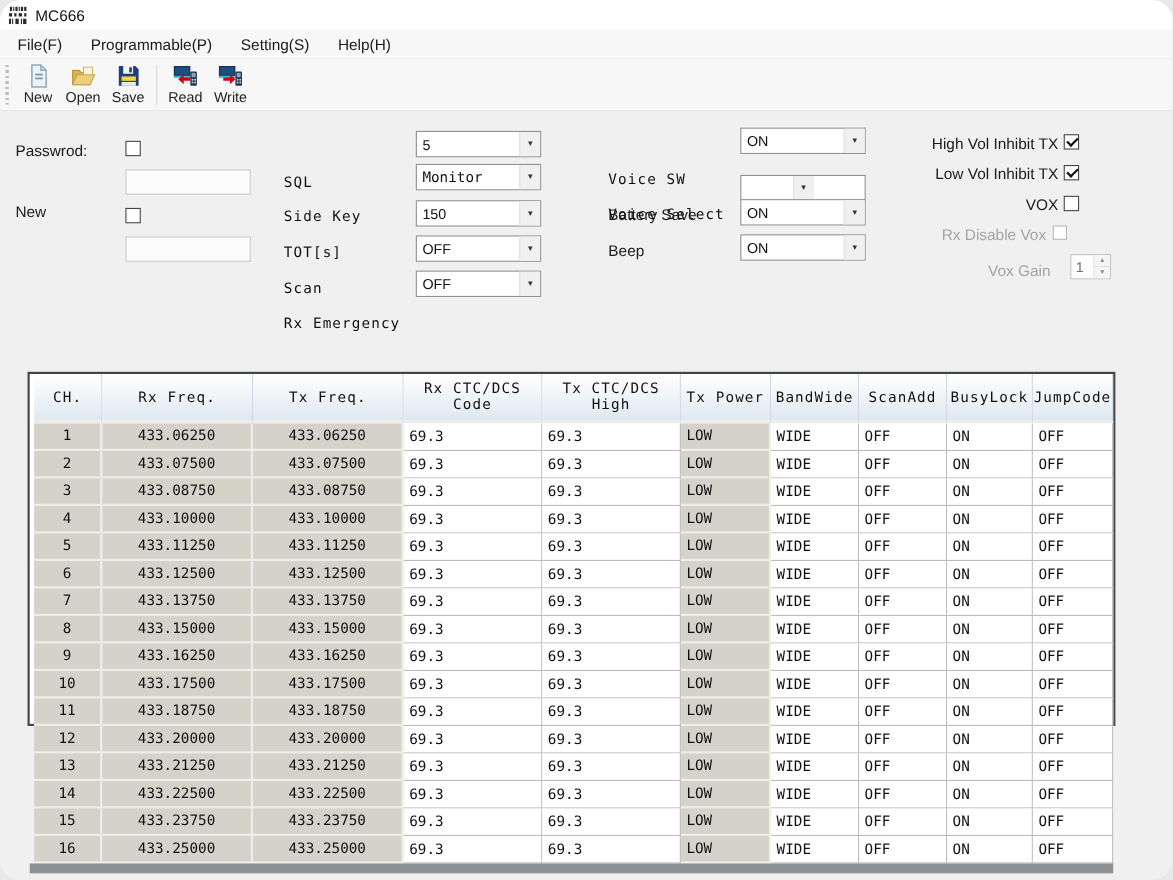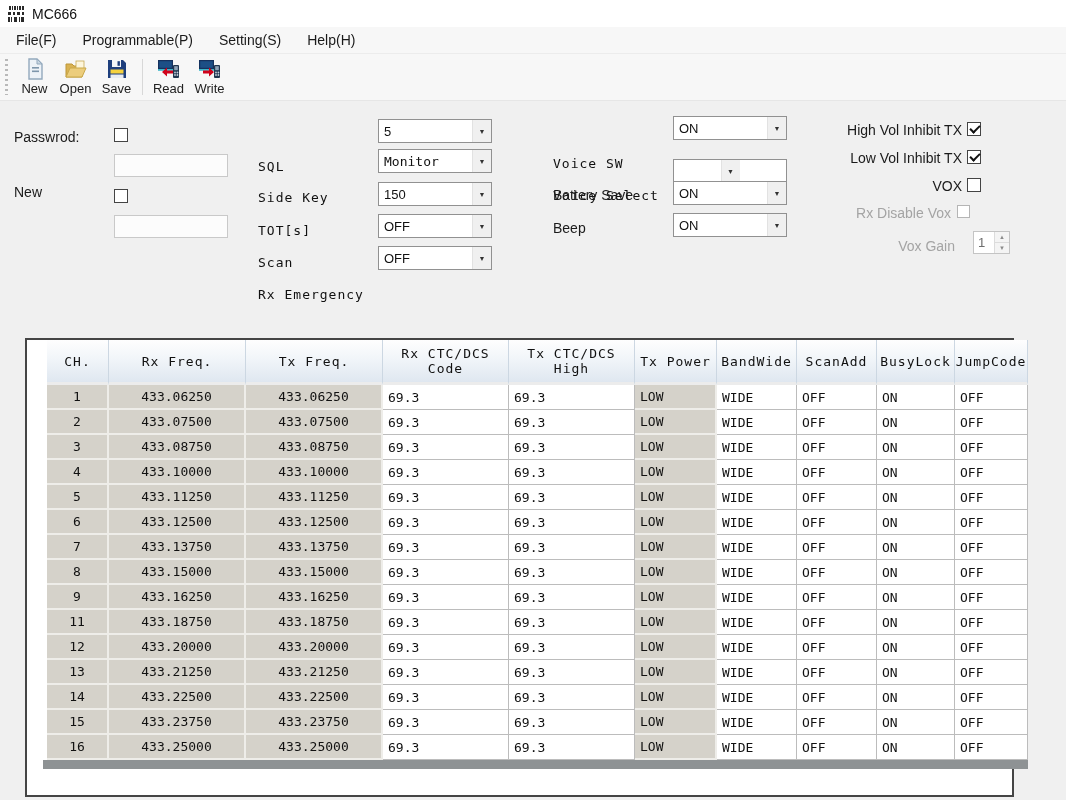--- a/index.html
+++ b/index.html
@@ -1,19 +1,19 @@
 <!DOCTYPE html>
 <html><head>
 <meta charset="utf-8">
 <style>
   * { margin:0; padding:0; box-sizing:border-box; }
   html,body { background:#e9e9e9; }
   .window {
     position:relative; width:1066px; height:800px; overflow:hidden;
-    background:#f0f0f0; font-family:"Liberation Sans", sans-serif; color:#1a1a1a;
+    background:#f0f0f0; font-family:"Liberation Sans", sans-serif; color:#1a1a1a;border-radius:19px;
   }
   .mono { font-family:"DejaVu Sans Mono", monospace; }
 
   
   .titlebar { position:absolute; left:0; top:0; width:1066px; height:27px;
     background:#ffffff; display:flex; align-items:center; }
   .app-icon { width:17px; height:16px; margin-left:8px; display:inline-block; }
   .win-title { margin-left:7px; font-size:14px; color:#111; }
 
   
@@ -62,22 +62,22 @@
   .spinbox { position:absolute; width:37px; height:23px; background:#fff;
     border:1px solid #c4c4c4; display:flex; }
   .spin-value { flex:1; font-size:13px; color:#6e6e6e; padding-left:4px; line-height:21px; }
   .spin-buttons { width:15px; display:flex; flex-direction:column;
     border-left:1px solid #dcdcdc; }
   .spin-up,.spin-down { flex:1; font-size:6px; color:#8b8b8b; display:flex;
     align-items:center; justify-content:center; background:#f4f4f4; }
   .spin-up { border-bottom:1px solid #dcdcdc; }
 
   
-  .grid-wrap { position:absolute; left:25px; top:338px; width:989px; height:459px;
-    border:2px solid #454545; background:#ffffff; padding-left:20px; }
+  .grid-wrap { position:absolute; left:25px; top:338px; width:989px; height:322px;
+    border:2px solid #454545; background:#ffffff; padding-left:4px; }
   table.grid { border-collapse:separate; border-spacing:0; table-layout:fixed;
     width:981px; font-family:"DejaVu Sans Mono", monospace; }
   .grid th { height:45px; font-size:13px; font-weight:normal; letter-spacing:1px;
     color:#111; text-align:center; vertical-align:middle;
     background:linear-gradient(#fefefe 0%, #f1f5f9 45%, #dfe7f0 100%);
     border-right:1px solid #ccd7e2; border-bottom:3px solid #ececec; }
   .grid td { height:25px; font-size:13px; color:#111; vertical-align:middle;
     overflow:hidden; white-space:nowrap; }
   .grid td.gray { background:#d5d2ca; border-right:2px solid #eeede9;
     border-bottom:2px solid #eeede9; }
@@ -392,20 +392,32 @@
             <td class="gray center c2">433.16250</td>
             <td class="white left c3">69.3</td>
             <td class="white left c4">69.3</td>
             <td class="gray left c5">LOW</td>
             <td class="white left c6">WIDE</td>
             <td class="white left c7">OFF</td>
             <td class="white left c8">ON</td>
             <td class="white left c9">OFF</td>
           </tr>
           <tr>
+            <td class="gray center c0">10</td>
+            <td class="gray center c1">433.17500</td>
+            <td class="gray center c2">433.17500</td>
+            <td class="white left c3">69.3</td>
+            <td class="white left c4">69.3</td>
+            <td class="gray left c5">LOW</td>
+            <td class="white left c6">WIDE</td>
+            <td class="white left c7">OFF</td>
+            <td class="white left c8">ON</td>
+            <td class="white left c9">OFF</td>
+          </tr>
+          <tr>
             <td class="gray center c0">11</td>
             <td class="gray center c1">433.18750</td>
             <td class="gray center c2">433.18750</td>
             <td class="white left c3">69.3</td>
             <td class="white left c4">69.3</td>
             <td class="gray left c5">LOW</td>
             <td class="white left c6">WIDE</td>
             <td class="white left c7">OFF</td>
             <td class="white left c8">ON</td>
             <td class="white left c9">OFF</td>

